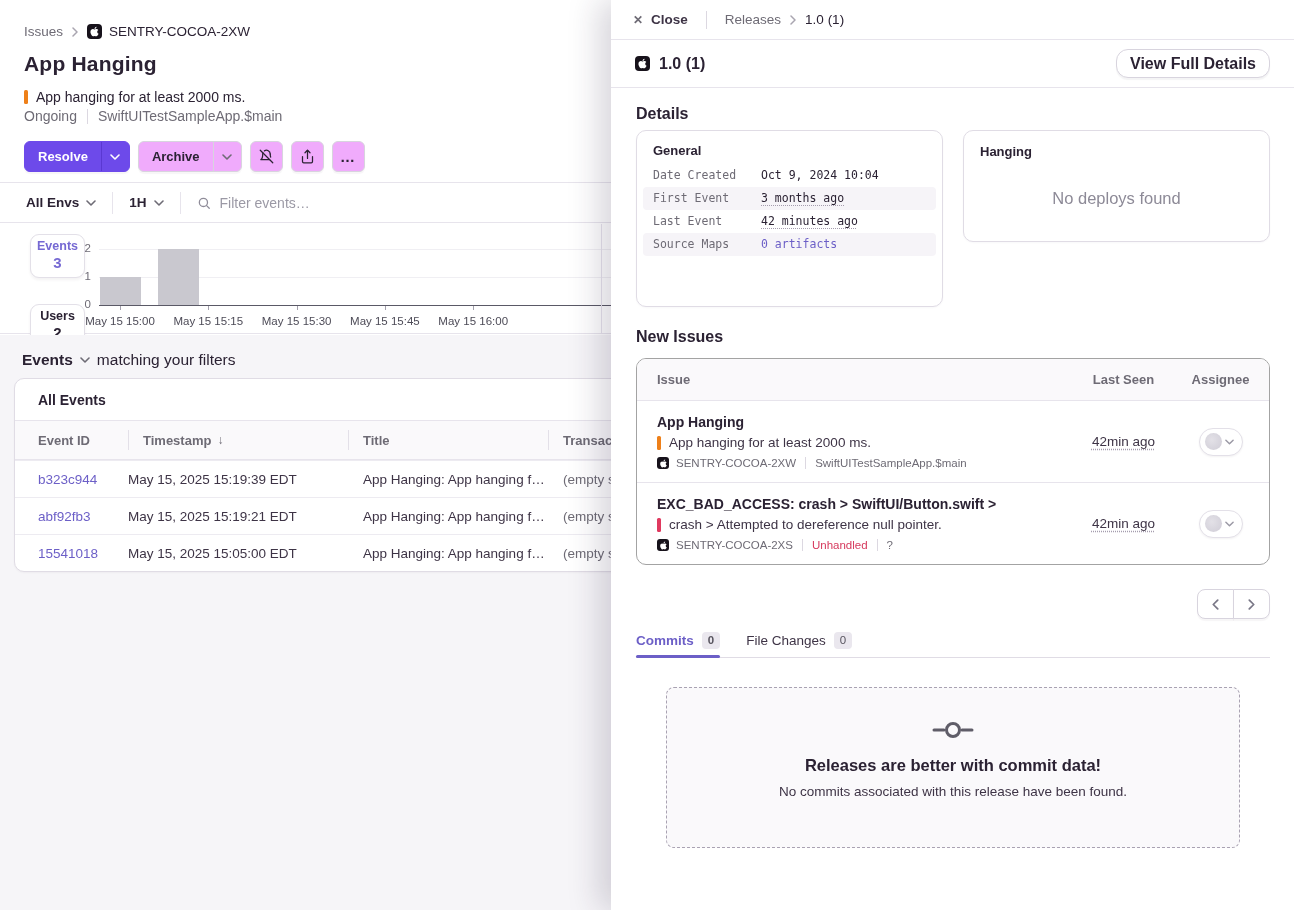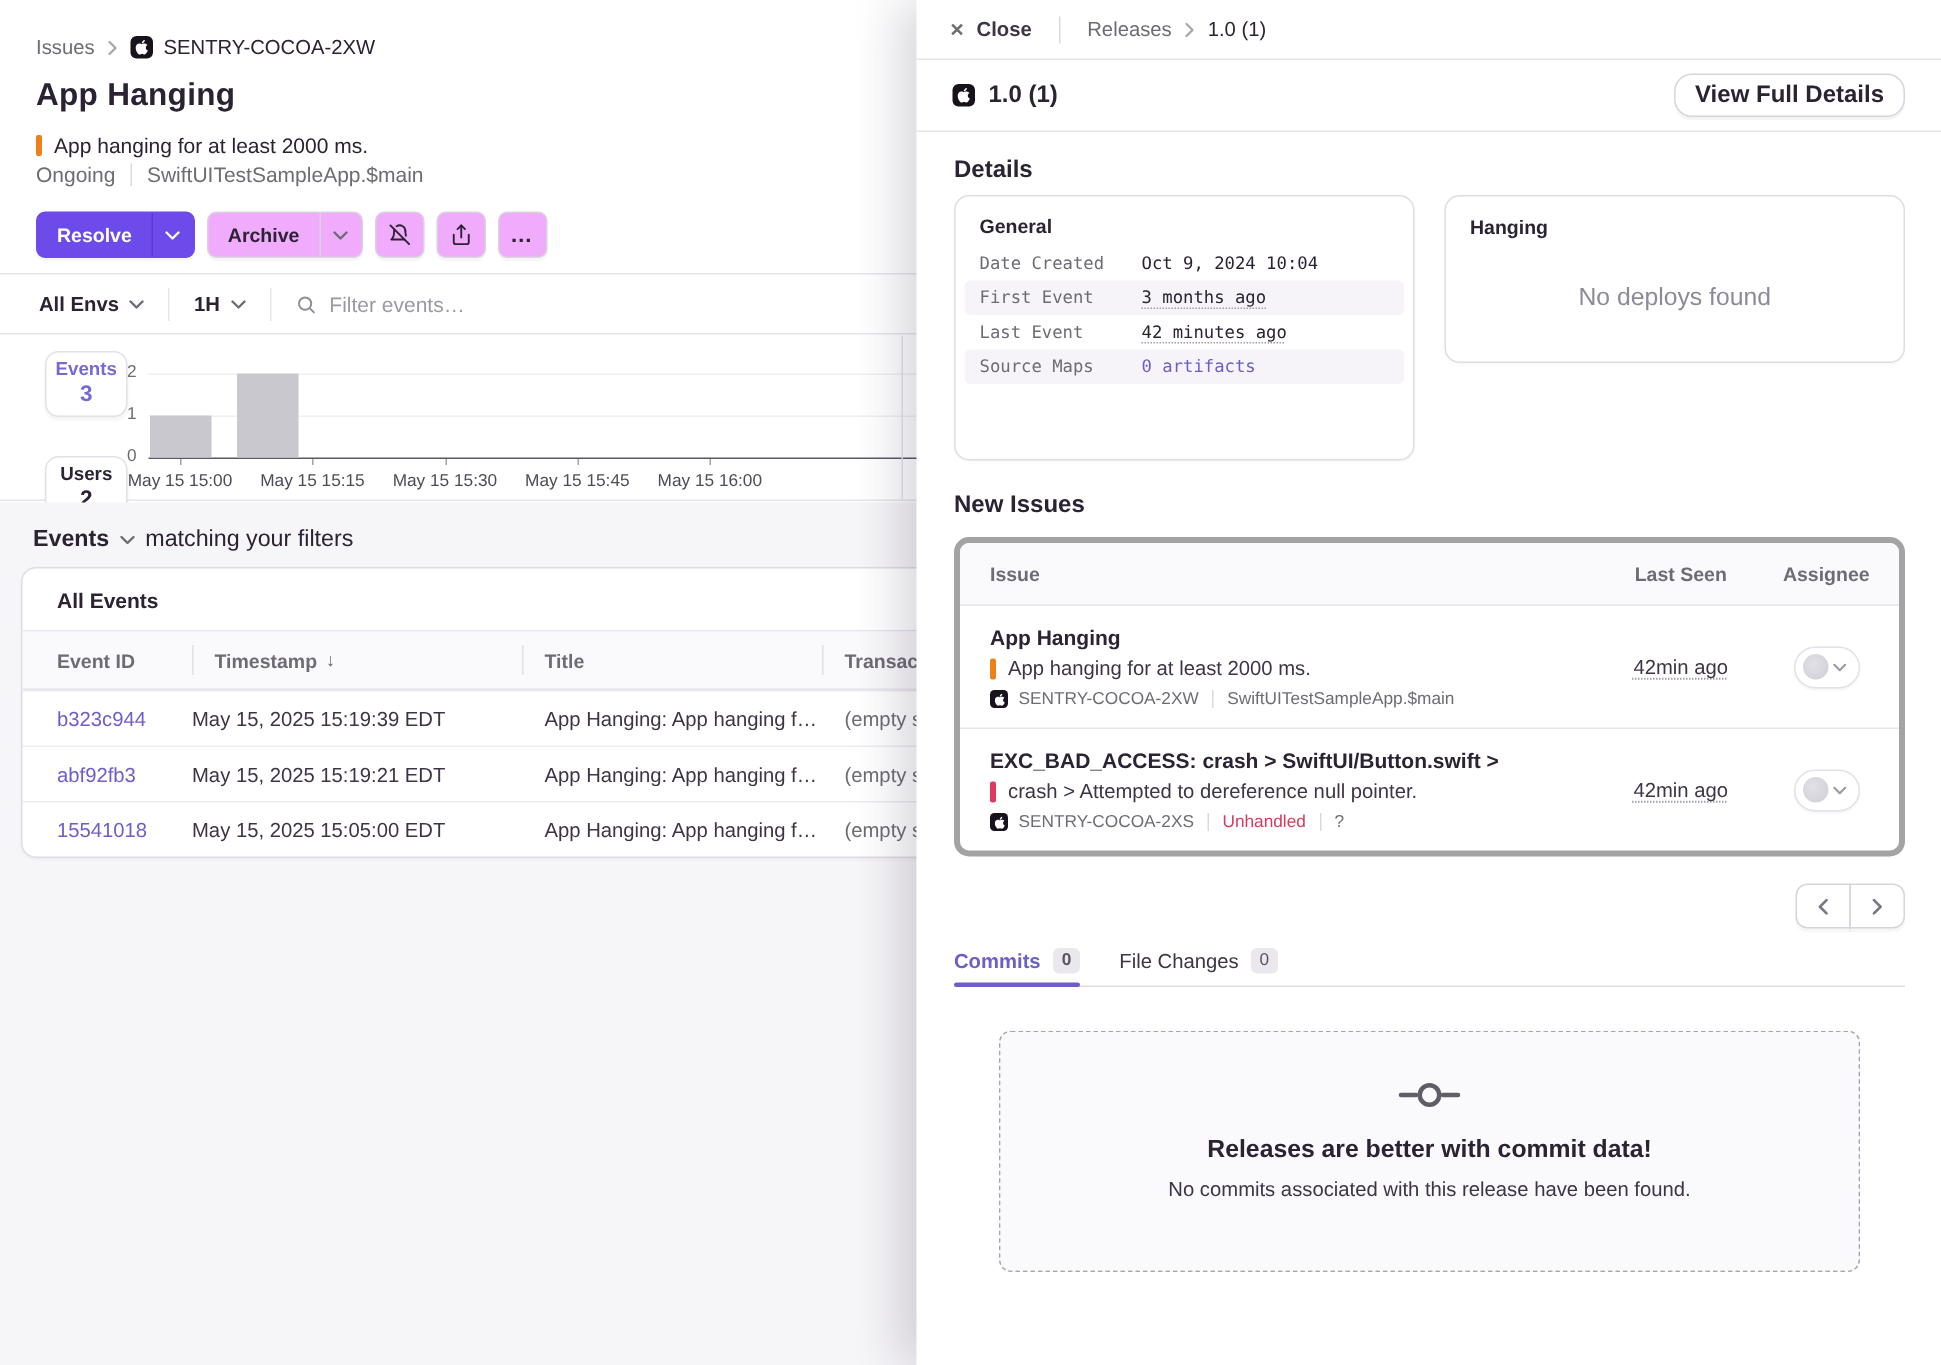--- a/index.html
+++ b/index.html
@@ -108,21 +108,21 @@
   .kv-row:nth-child(odd) { background:#f6f4f8; }
   .kv-label { width:108px; flex:0 0 auto; color:#6e6b75; }
   .kv-value { color:#2b2233; word-break:break-all; }
   .kv-dotted { text-decoration:underline dotted #a59dae; text-underline-offset:3px; }
   .kv-link { color:#6C5FC7; cursor:pointer; }
 
   .deploys-card { top:130px; left:352px; width:307px; height:112px; padding:13px 16px; }
   .deploys-card .card-hd { padding:0; }
   .deploys-empty { position:absolute; left:0; right:0; top:58px; text-align:center; font-size:16.5px; color:#8d8a97; }
 
-  .issues-table { position:absolute; top:358px; left:25px; width:634px; border:4px solid #a3a3a3; border-radius:10px; overflow:hidden; background:#fff; }
+  .issues-table { position:absolute; top:358px; left:25px; width:634px; border:1px solid #a3a3a3; border-radius:10px; overflow:hidden; background:#fff; }
   .it-header { height:42px; background:#faf9fb; border-bottom:1px solid #e7e4ec; display:flex; align-items:center; color:#6e6b75; font-size:13px; font-weight:700; }
   .it-col-issue { flex:1; padding-left:20px; }
   .it-col-fixed { width:97px; text-align:center; position:relative; }
   .it-header .it-col-fixed::before { content:''; position:absolute; left:0; top:11px; bottom:11px; width:1px; background:#e3e0e8; }
   .issue-row { display:flex; align-items:center; padding:13px 0; }
   .issue-row + .issue-row { border-top:1px solid #e7e4ec; }
   .ir-main { flex:1; padding-left:20px; min-width:0; }
   .ir-title { font-size:14px; font-weight:700; margin-bottom:5px; white-space:nowrap; overflow:hidden; text-overflow:ellipsis; cursor:pointer; }
   .ir-msg { display:flex; align-items:center; font-size:13.5px; color:#3e3446; margin-bottom:7px; }
   .ir-meta { display:flex; align-items:center; gap:7px; font-size:11.5px; color:#6e6b75; }

